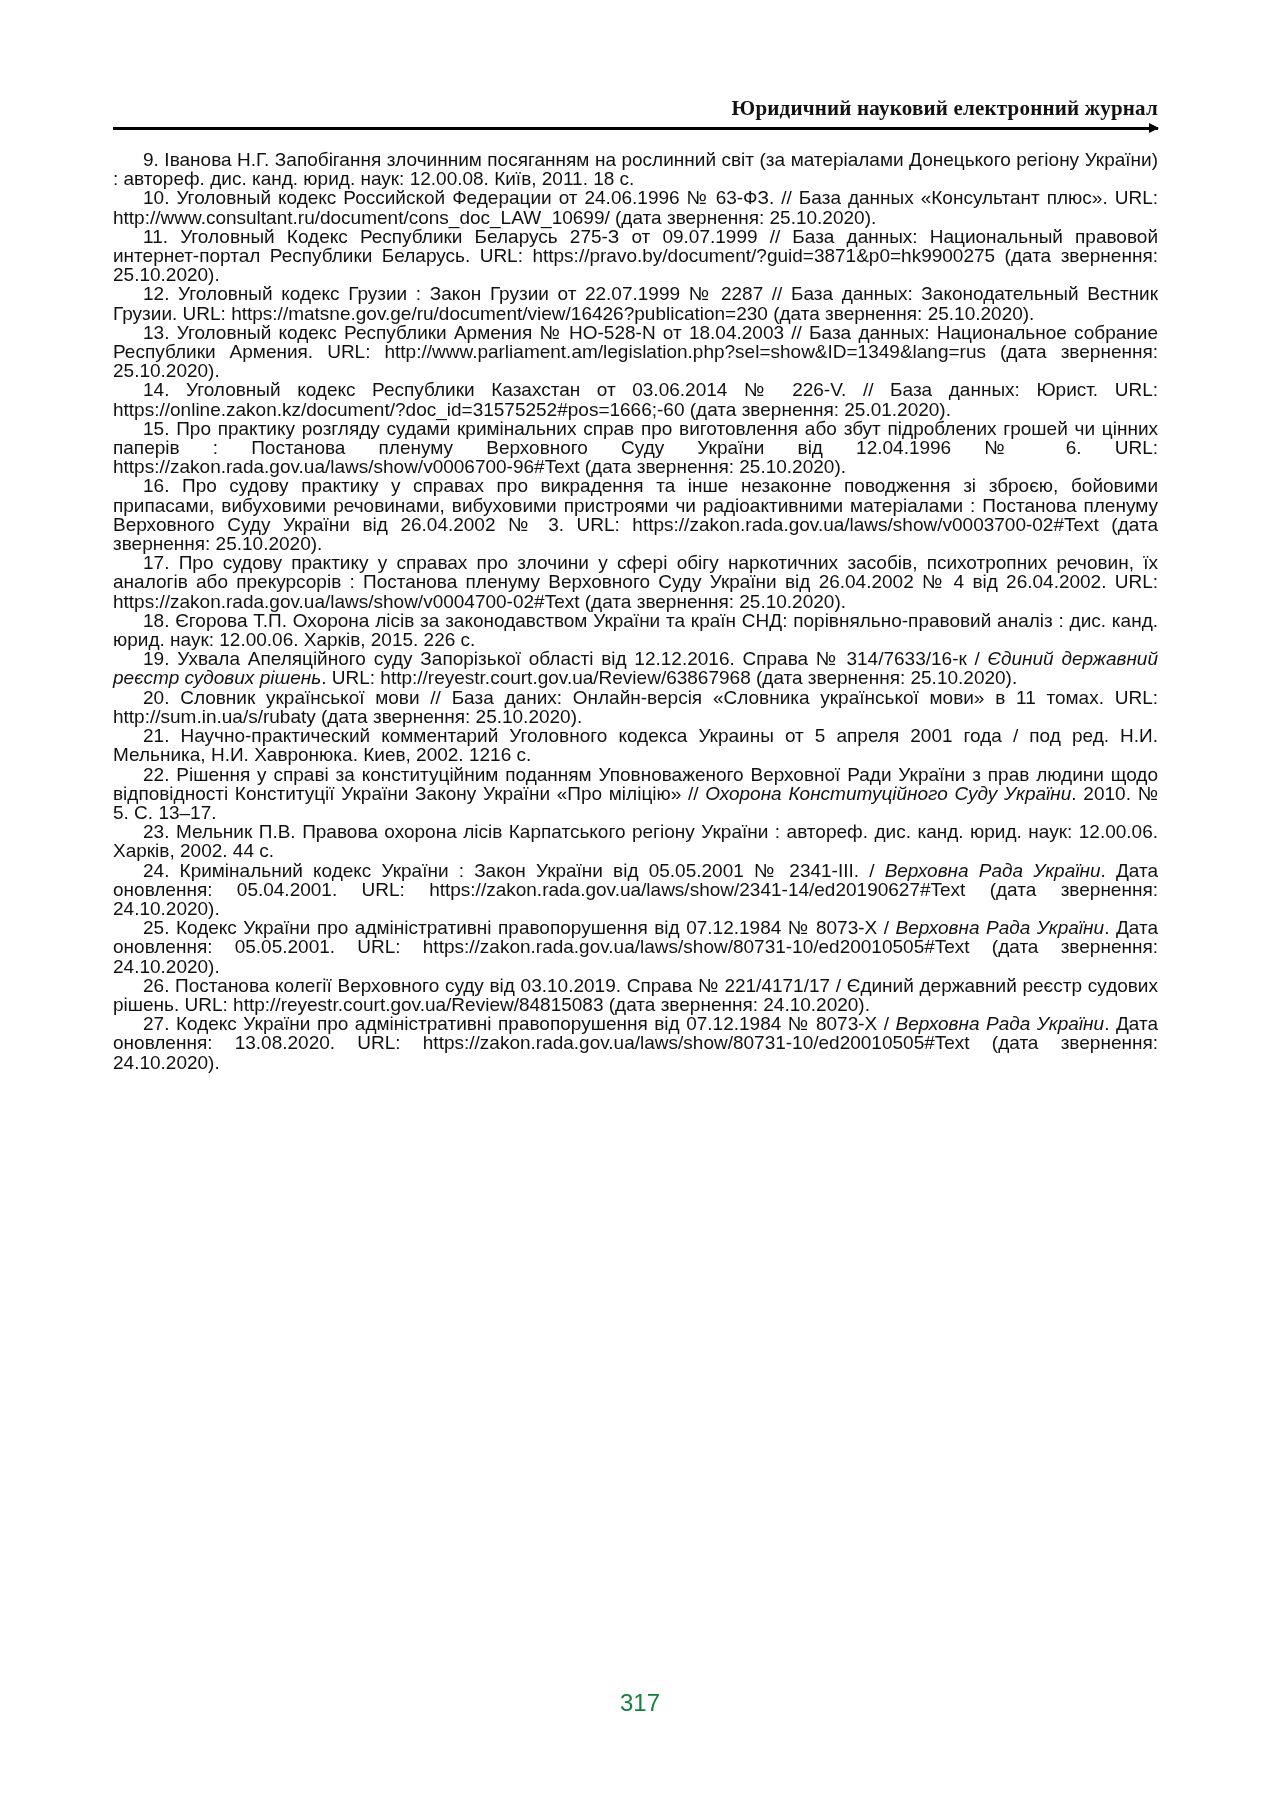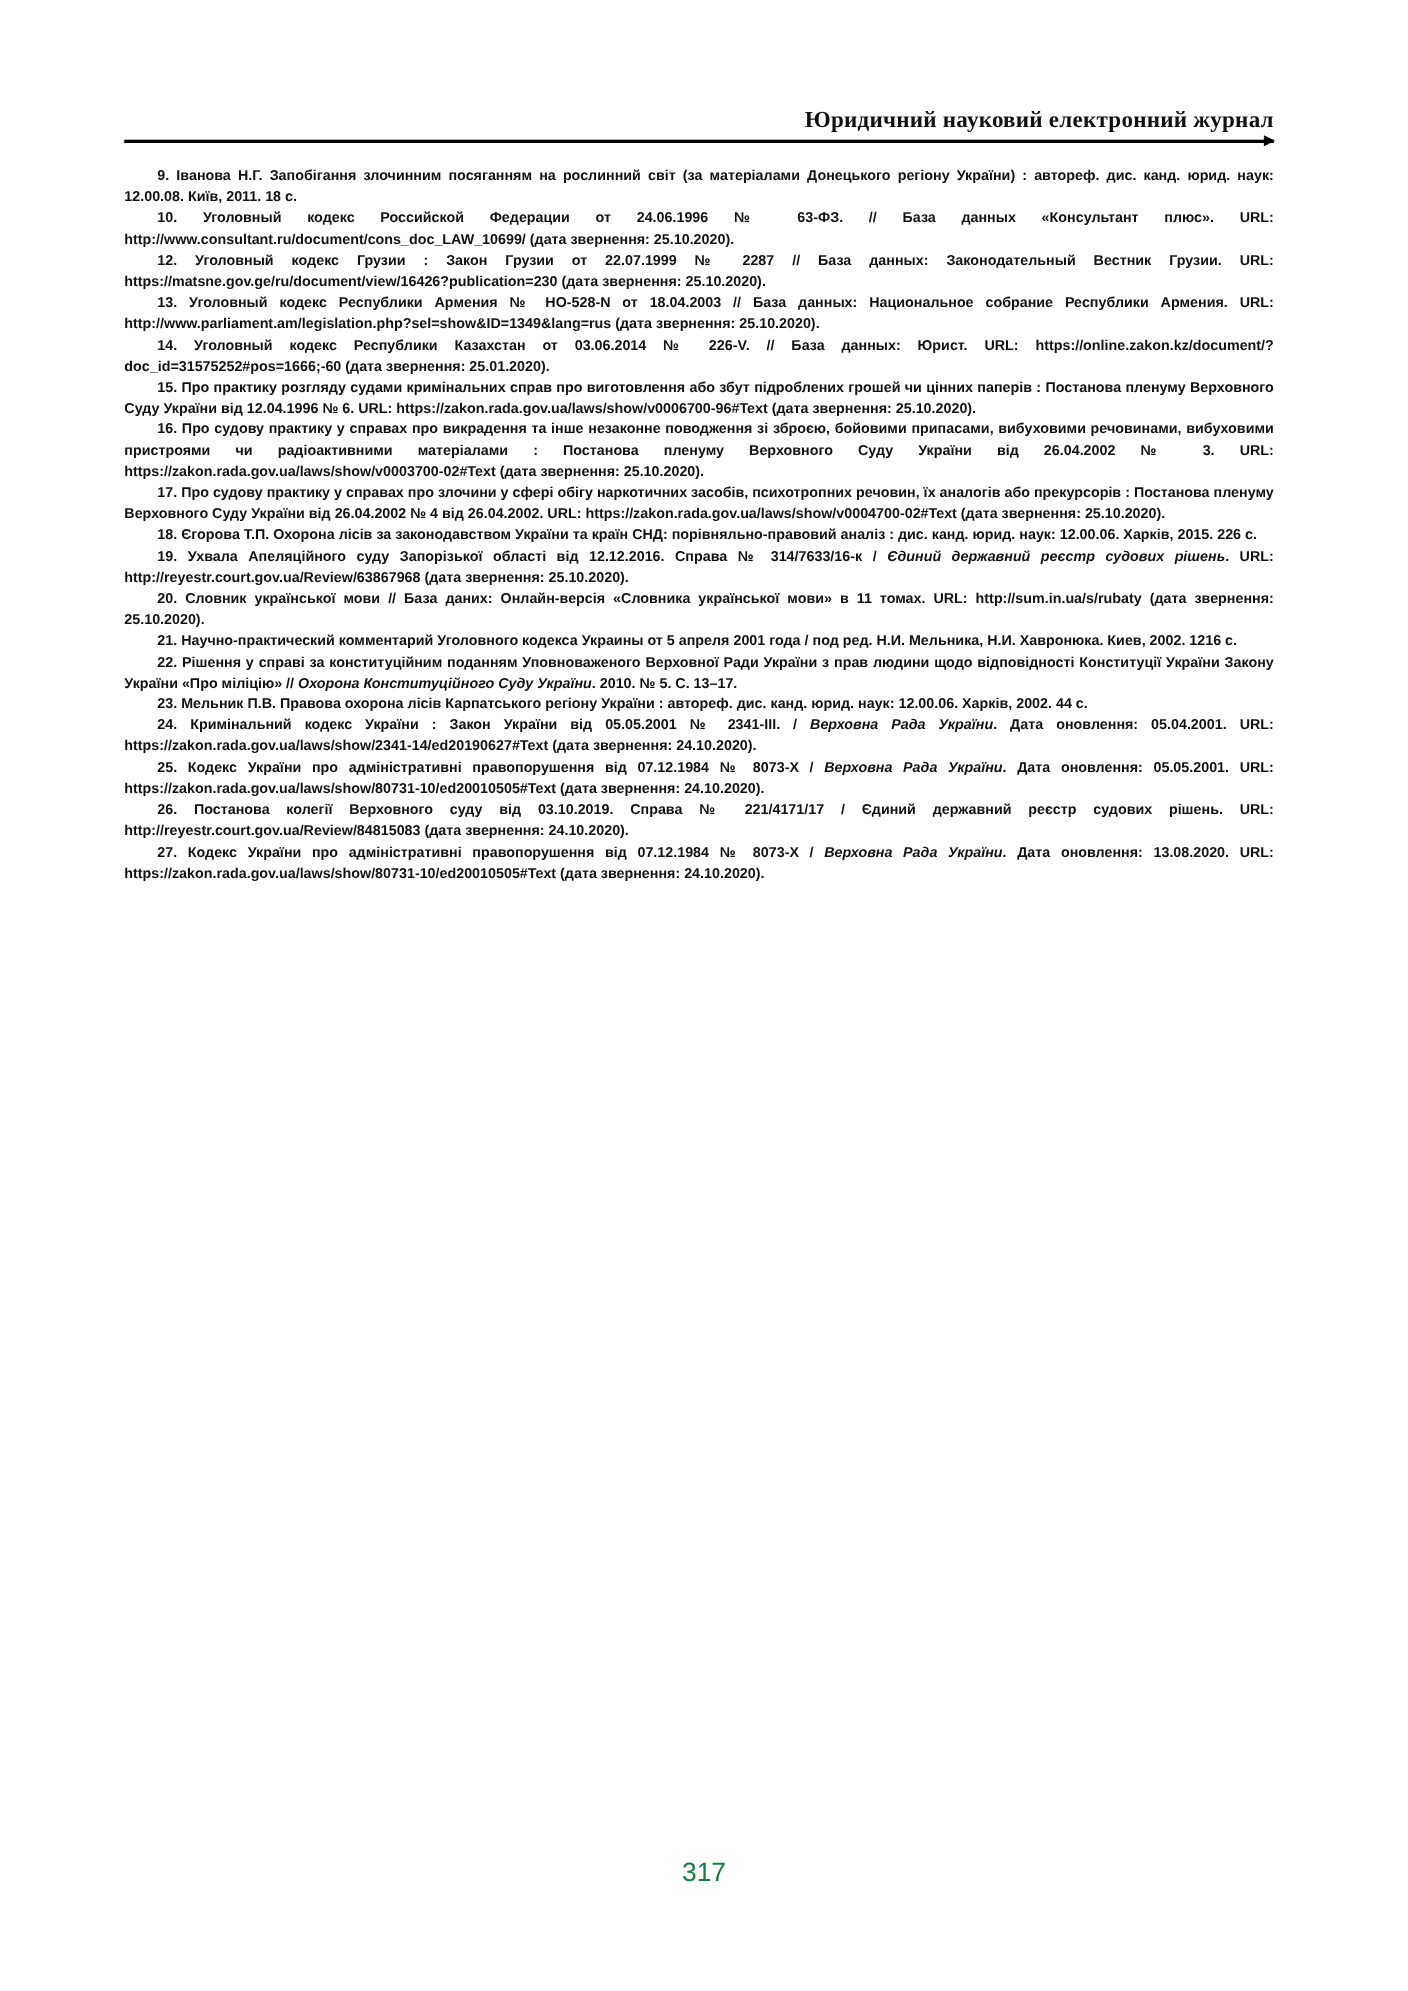--- a/index.html
+++ b/index.html
@@ -36,23 +36,22 @@
     width:0; height:0;
     border-left:10px solid #000000;
     border-top:5.5px solid transparent;
     border-bottom:5.5px solid transparent;
   }
   .references { margin-top:20px; }
   .ref {
     margin:0;
     text-align:justify;
     text-indent:30px;
-    font-size:13px;
+    font-size:19px;
     line-height:19.2px;
-    font-weight:bold;
   }
   .it { font-style:italic; }
   .page-number {
     position:absolute;
     top:1690px;
     left:0; width:100%;
     text-align:center;
     font-size:24px;
     line-height:26px;
     color:#15803d;
@@ -63,20 +62,21 @@
 
 <div class="page">
   <div class="content">
     <div class="header-title">Юридичний науковий електронний журнал</div>
     <div class="header-rule">
       <span class="arrow-tip"></span>
     </div>
     <div class="references">
         <p class="ref"><span>9. Іванова Н.Г. Запобігання злочинним посяганням на рослинний світ (за матеріалами Донецького регіону України) : автореф. дис. канд. юрид. наук: 12.00.08. Київ, 2011. 18 с.</span></p>
         <p class="ref"><span>10. Уголовный кодекс Российской Федерации от 24.06.1996 № 63-ФЗ. // База данных «Консультант плюс». URL: http://www.consultant.ru/document/cons_doc_LAW_10699/ (дата звернення: 25.10.2020).</span></p>
+        <p class="ref"><span>11. Уголовный Кодекс Республики Беларусь 275-З от 09.07.1999 // База данных: Национальный правовой интернет-портал Республики Беларусь. URL: https://pravo.by/document/?guid=3871&amp;p0=hk9900275 (дата звернення: 25.10.2020).</span></p>
         <p class="ref"><span>12. Уголовный кодекс Грузии : Закон Грузии от 22.07.1999 № 2287 // База данных: Законодательный Вестник Грузии. URL: https://matsne.gov.ge/ru/document/view/16426?publication=230 (дата звернення: 25.10.2020).</span></p>
         <p class="ref"><span>13. Уголовный кодекс Республики Армения № НО-528-N от 18.04.2003 // База данных: Национальное собрание Республики Армения. URL: http://www.parliament.am/legislation.php?sel=show&amp;ID=1349&amp;lang=rus (дата звернення: 25.10.2020).</span></p>
         <p class="ref"><span>14. Уголовный кодекс Республики Казахстан от 03.06.2014 № 226-V. // База данных: Юрист. URL: https://online.zakon.kz/document/?doc_id=31575252#pos=1666;-60 (дата звернення: 25.01.2020).</span></p>
         <p class="ref"><span>15. Про практику розгляду судами кримінальних справ про виготовлення або збут підроблених грошей чи цінних паперів : Постанова пленуму Верховного Суду України від 12.04.1996 № 6. URL: https://zakon.rada.gov.ua/laws/show/v0006700-96#Text (дата звернення: 25.10.2020).</span></p>
         <p class="ref"><span>16. Про судову практику у справах про викрадення та інше незаконне поводження зі зброєю, бойовими припасами, вибуховими речовинами, вибуховими пристроями чи радіоактивними матеріалами : Постанова пленуму Верховного Суду України від 26.04.2002 № 3. URL: https://zakon.rada.gov.ua/laws/show/v0003700-02#Text (дата звернення: 25.10.2020).</span></p>
         <p class="ref"><span>17. Про судову практику у справах про злочини у сфері обігу наркотичних засобів, психотропних речовин, їх аналогів або прекурсорів : Постанова пленуму Верховного Суду України від 26.04.2002 № 4 від 26.04.2002. URL: https://zakon.rada.gov.ua/laws/show/v0004700-02#Text (дата звернення: 25.10.2020).</span></p>
         <p class="ref"><span>18. Єгорова Т.П. Охорона лісів за законодавством України та країн СНД: порівняльно-правовий аналіз : дис. канд. юрид. наук: 12.00.06. Харків, 2015. 226 с.</span></p>
         <p class="ref"><span>19. Ухвала Апеляційного суду Запорізької області від 12.12.2016. Справа № 314/7633/16-к / </span><span class="it">Єдиний державний реєстр судових рішень</span><span>. URL: http://reyestr.court.gov.ua/Review/63867968 (дата звернення: 25.10.2020).</span></p>
         <p class="ref"><span>20. Словник української мови // База даних: Онлайн-версія «Словника української мови» в 11 томах. URL: http://sum.in.ua/s/rubaty (дата звернення: 25.10.2020).</span></p>
         <p class="ref"><span>21. Научно-практический комментарий Уголовного кодекса Украины от 5 апреля 2001 года / под ред. Н.И. Мельника, Н.И. Хавронюка. Киев, 2002. 1216 с.</span></p>

